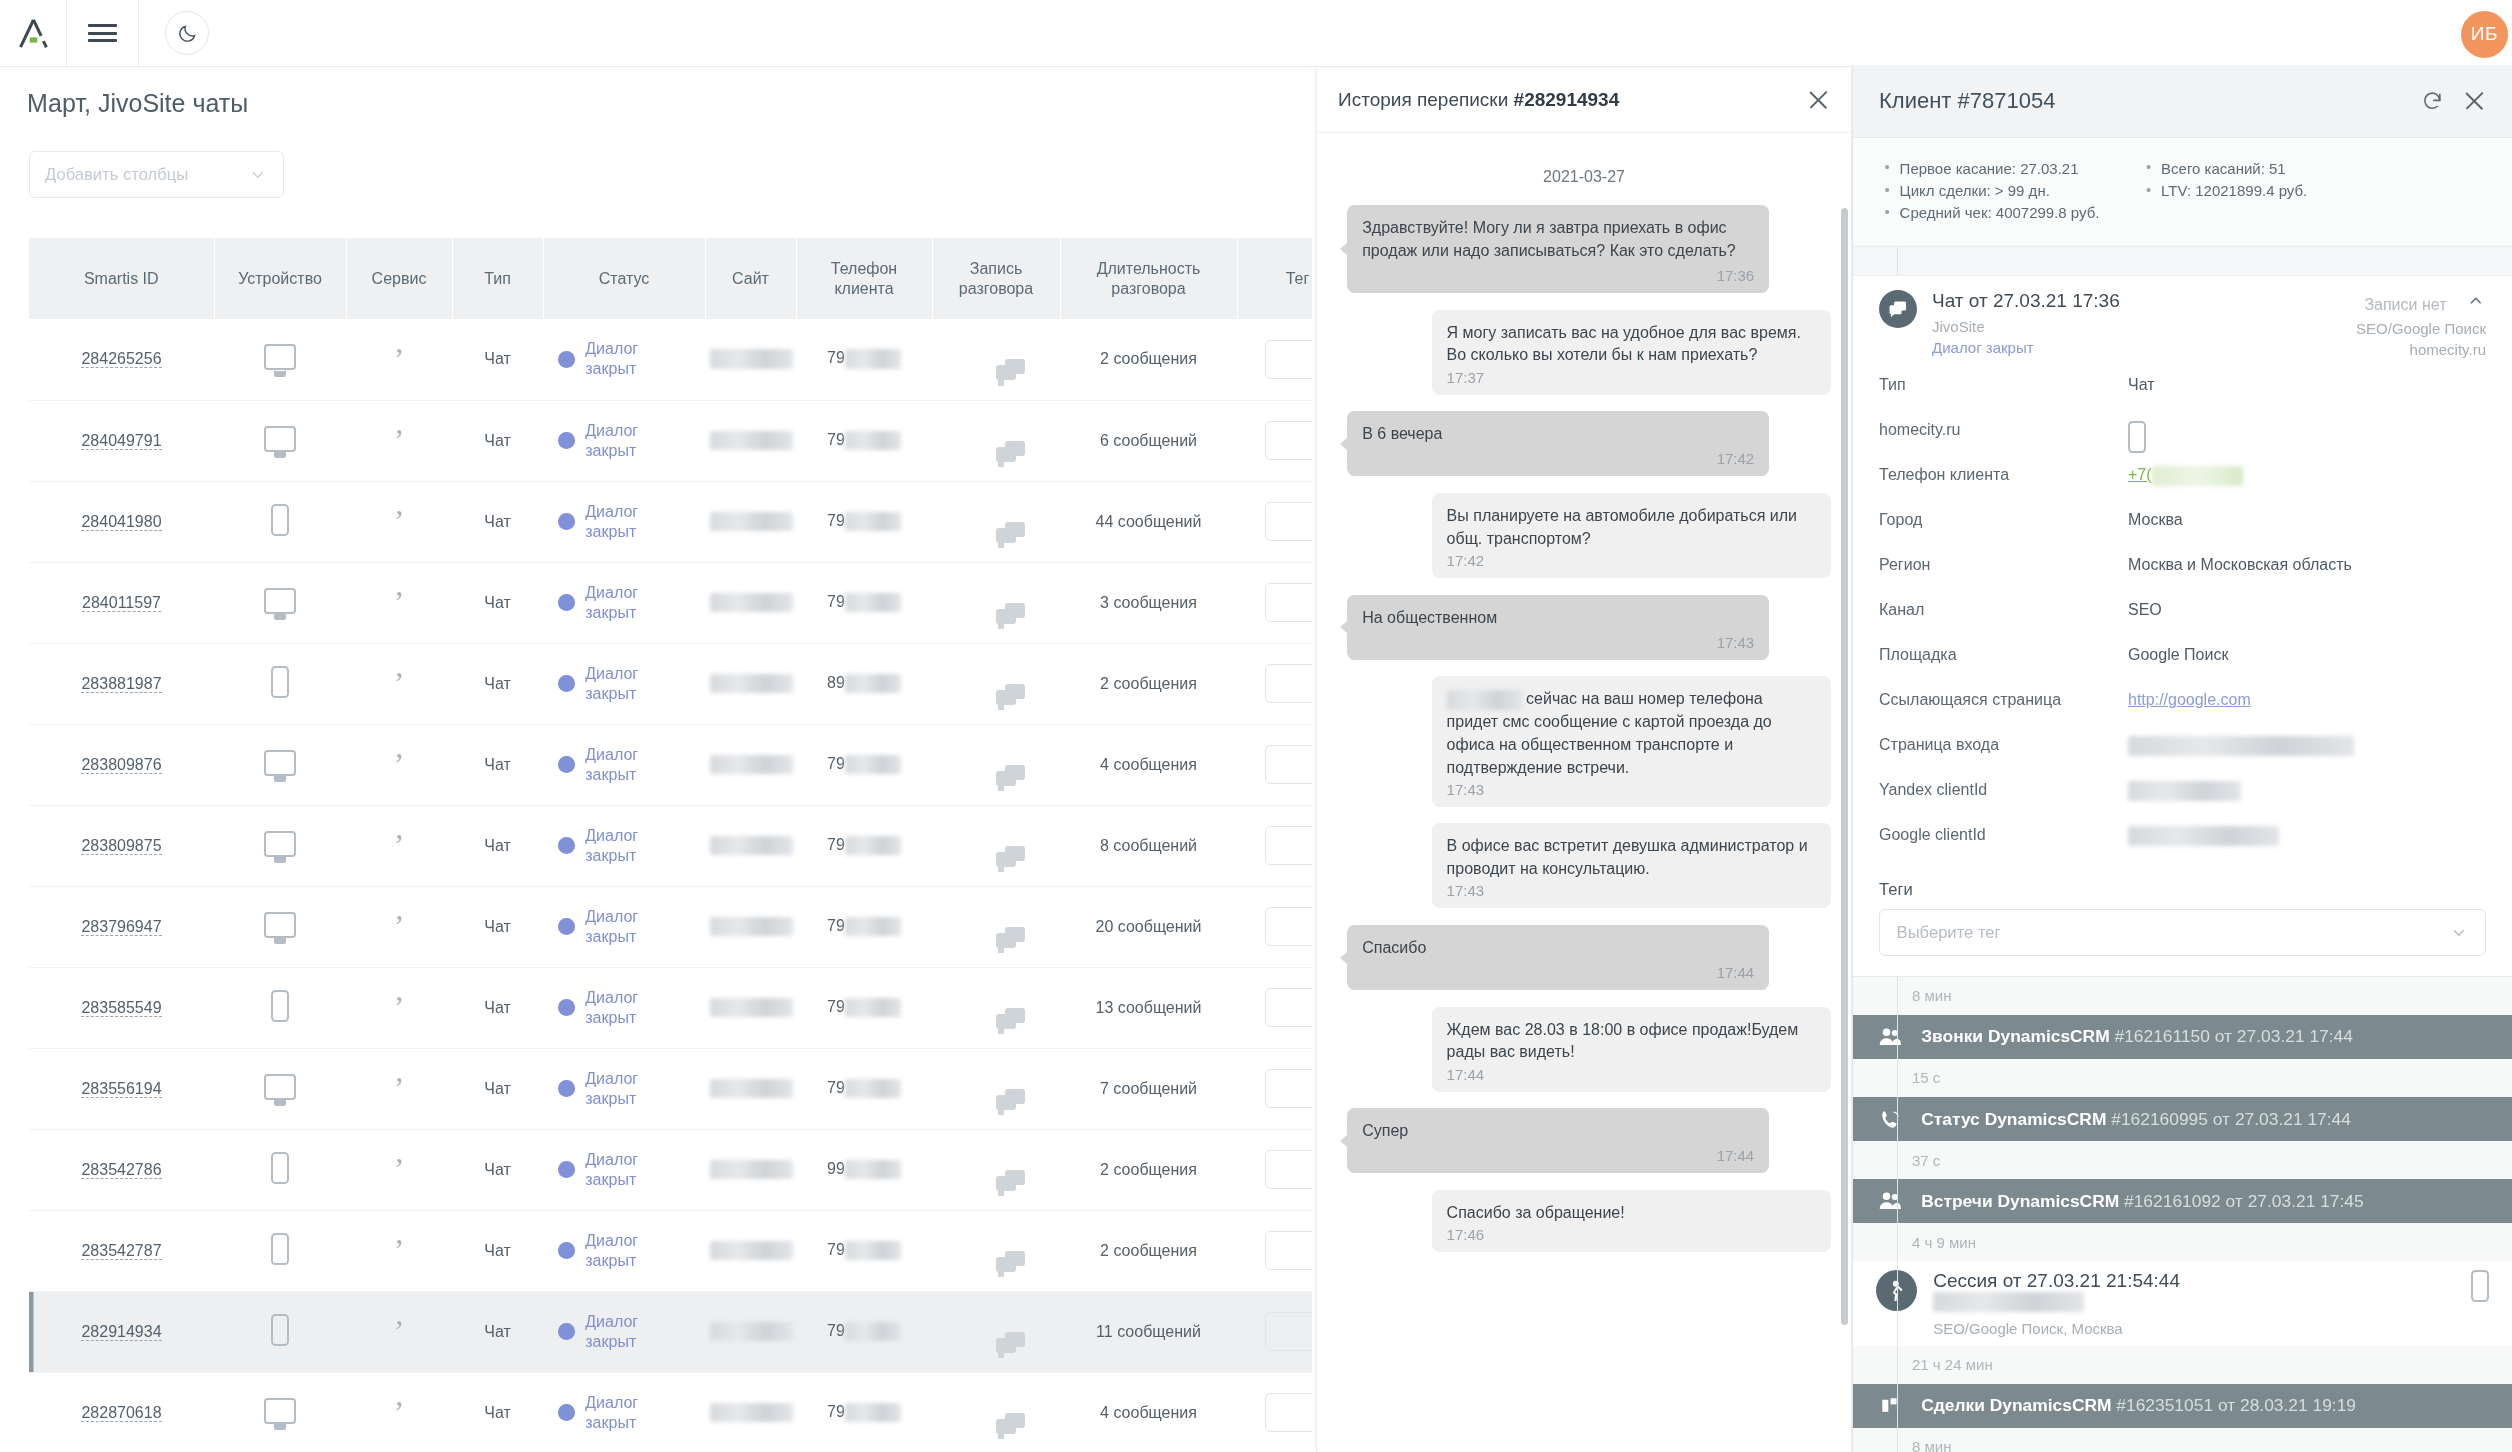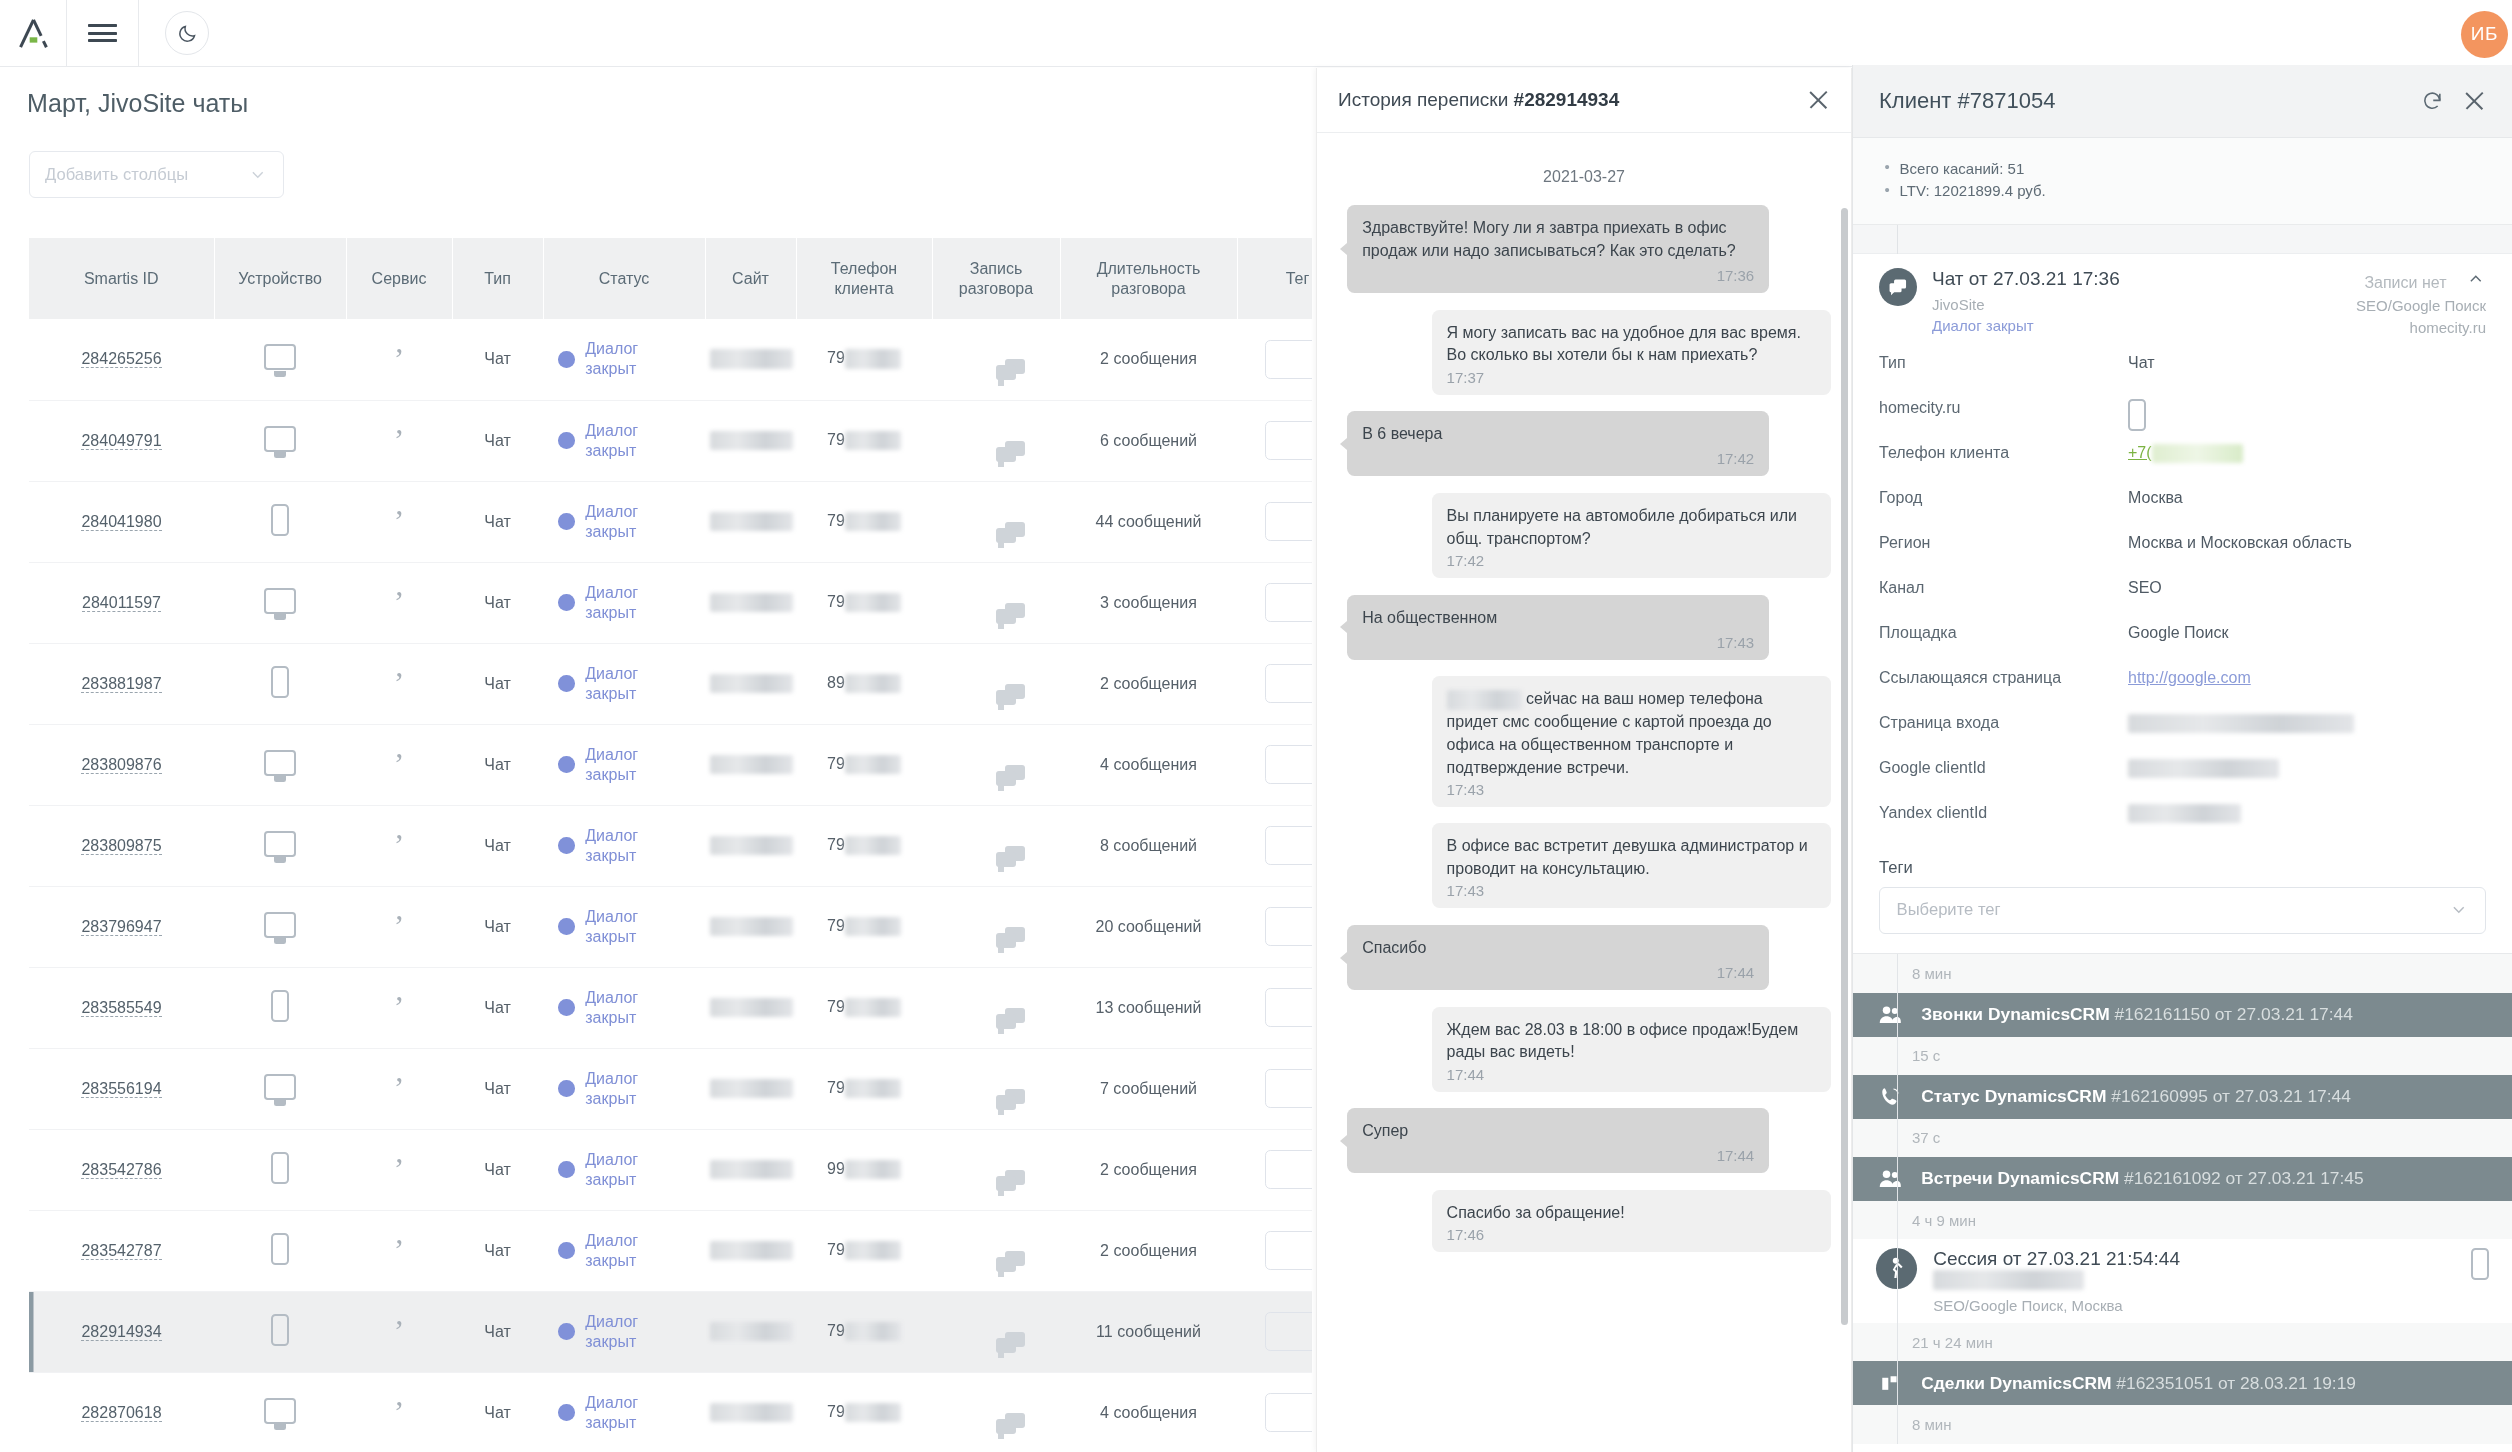--- a/index.html
+++ b/index.html
@@ -605,20 +605,25 @@
         <svg width="22.6" height="22.6" viewBox="0 0 24 24">
           <path d="M20 11a8 8 0 1 0-2.3 6" fill="none" stroke="#5d6a74" stroke-width="1.7"></path>
           <path d="M20 4v7h-7" fill="none" stroke="#5d6a74" stroke-width="1.7"></path>
         </svg>
       </span>
       <span class="x-icon"></span>
     </div>
   </div>
 
   <div class="summary">
+    <ul id="sum-left">
+        <li>Первое касание: 27.03.21</li>
+        <li>Цикл сделки: &gt; 99 дн.</li>
+        <li>Средний чек: 4007299.8 руб.</li>
+      </ul>
     <ul id="sum-right">
         <li>Всего касаний: 51</li>
         <li>LTV: 12021899.4 руб.</li>
       </ul>
   </div>
 
   <div class="sec-strip"></div>
 
   <div class="chat-card">
     <div class="chat-card-head">
@@ -678,26 +683,26 @@
       </div>
       <div class="kv-row">
         <div class="kv-k">Ссылающаяся страница</div>
         <div class="kv-v"><a href="#">http://google.com</a></div>
       </div>
       <div class="kv-row">
         <div class="kv-k">Страница входа</div>
         <div class="kv-v"><span class="blur" style="width:226px"></span></div>
       </div>
       <div class="kv-row">
+        <div class="kv-k">Yandex clientId</div>
+        <div class="kv-v"><span class="blur" style="width:113px"></span></div>
+      </div>
+      <div class="kv-row">
         <div class="kv-k">Google clientId</div>
         <div class="kv-v"><span class="blur" style="width:151px"></span></div>
-      </div>
-      <div class="kv-row">
-        <div class="kv-k">Yandex clientId</div>
-        <div class="kv-v"><span class="blur" style="width:113px"></span></div>
       </div>
     </div>
 
   <div class="tags-block">
     <div class="tags-label">Теги</div>
     <div class="tags-select">
       <span>Выберите тег</span>
       <span class="chev">
         <svg width="19.6" height="19.6" viewBox="0 0 24 24">
             <path d="M6 9l6 6 6-6" fill="none" stroke="#b6bcc3" stroke-width="1.8"></path>

